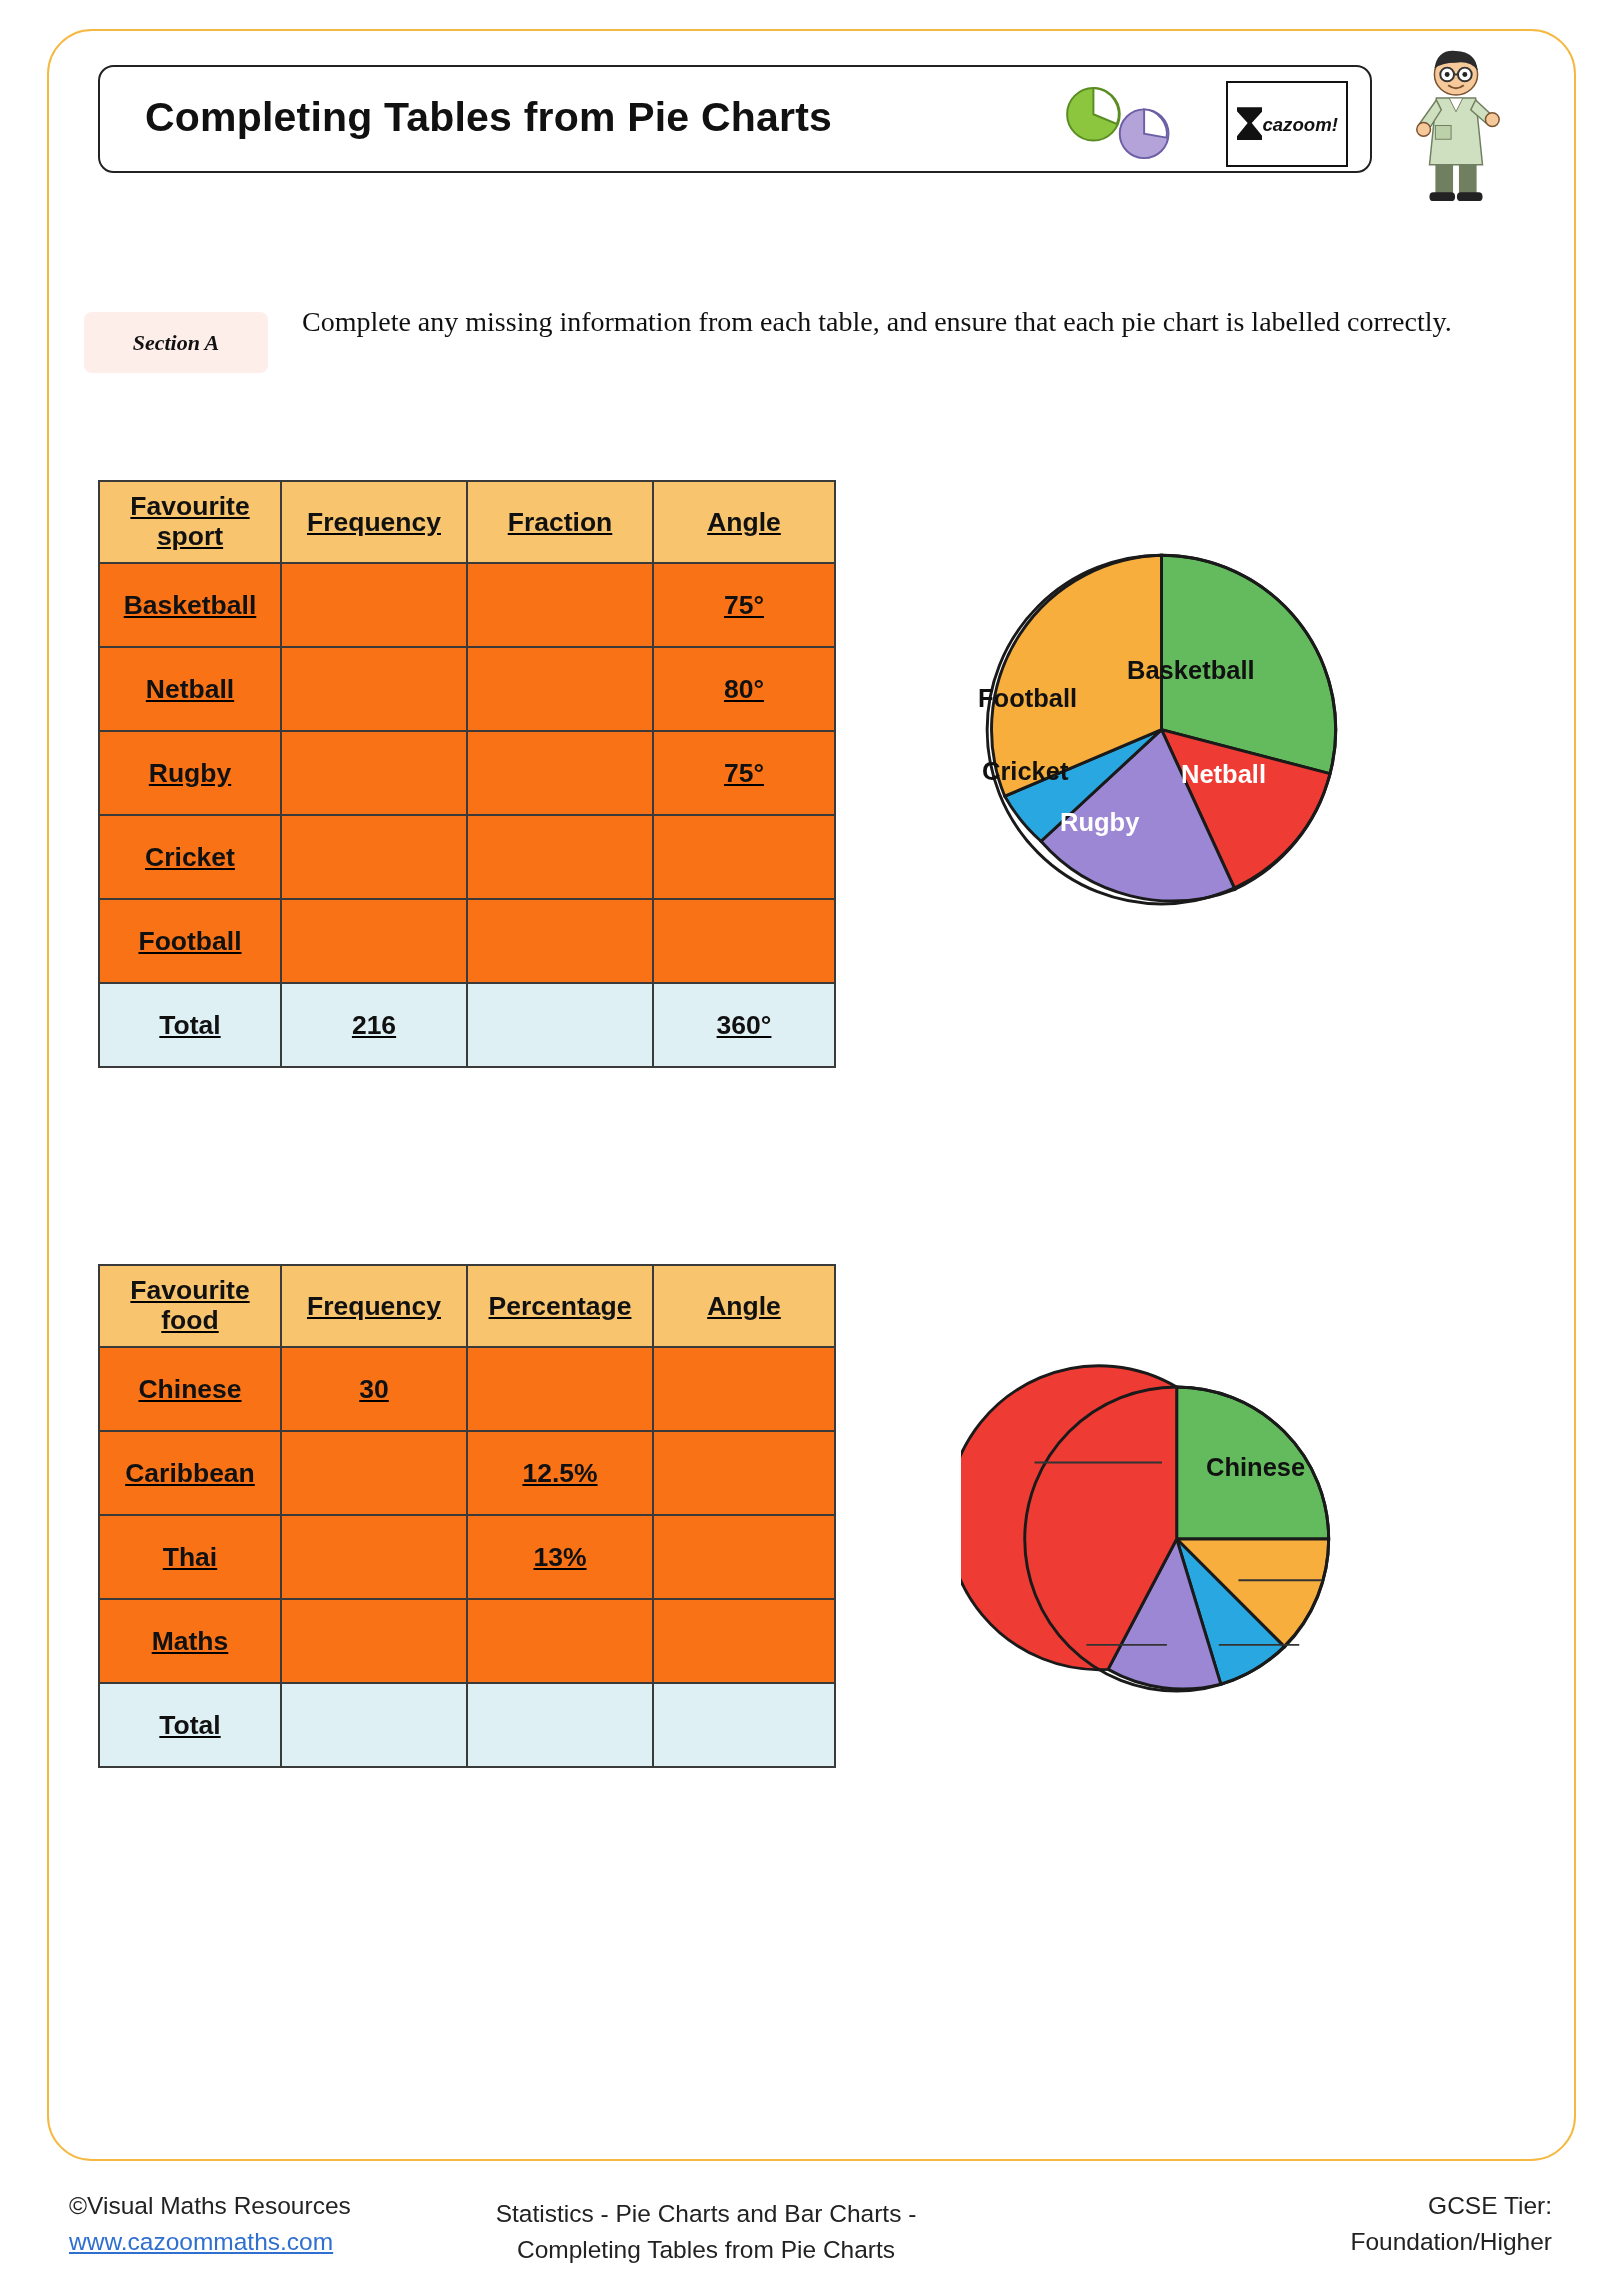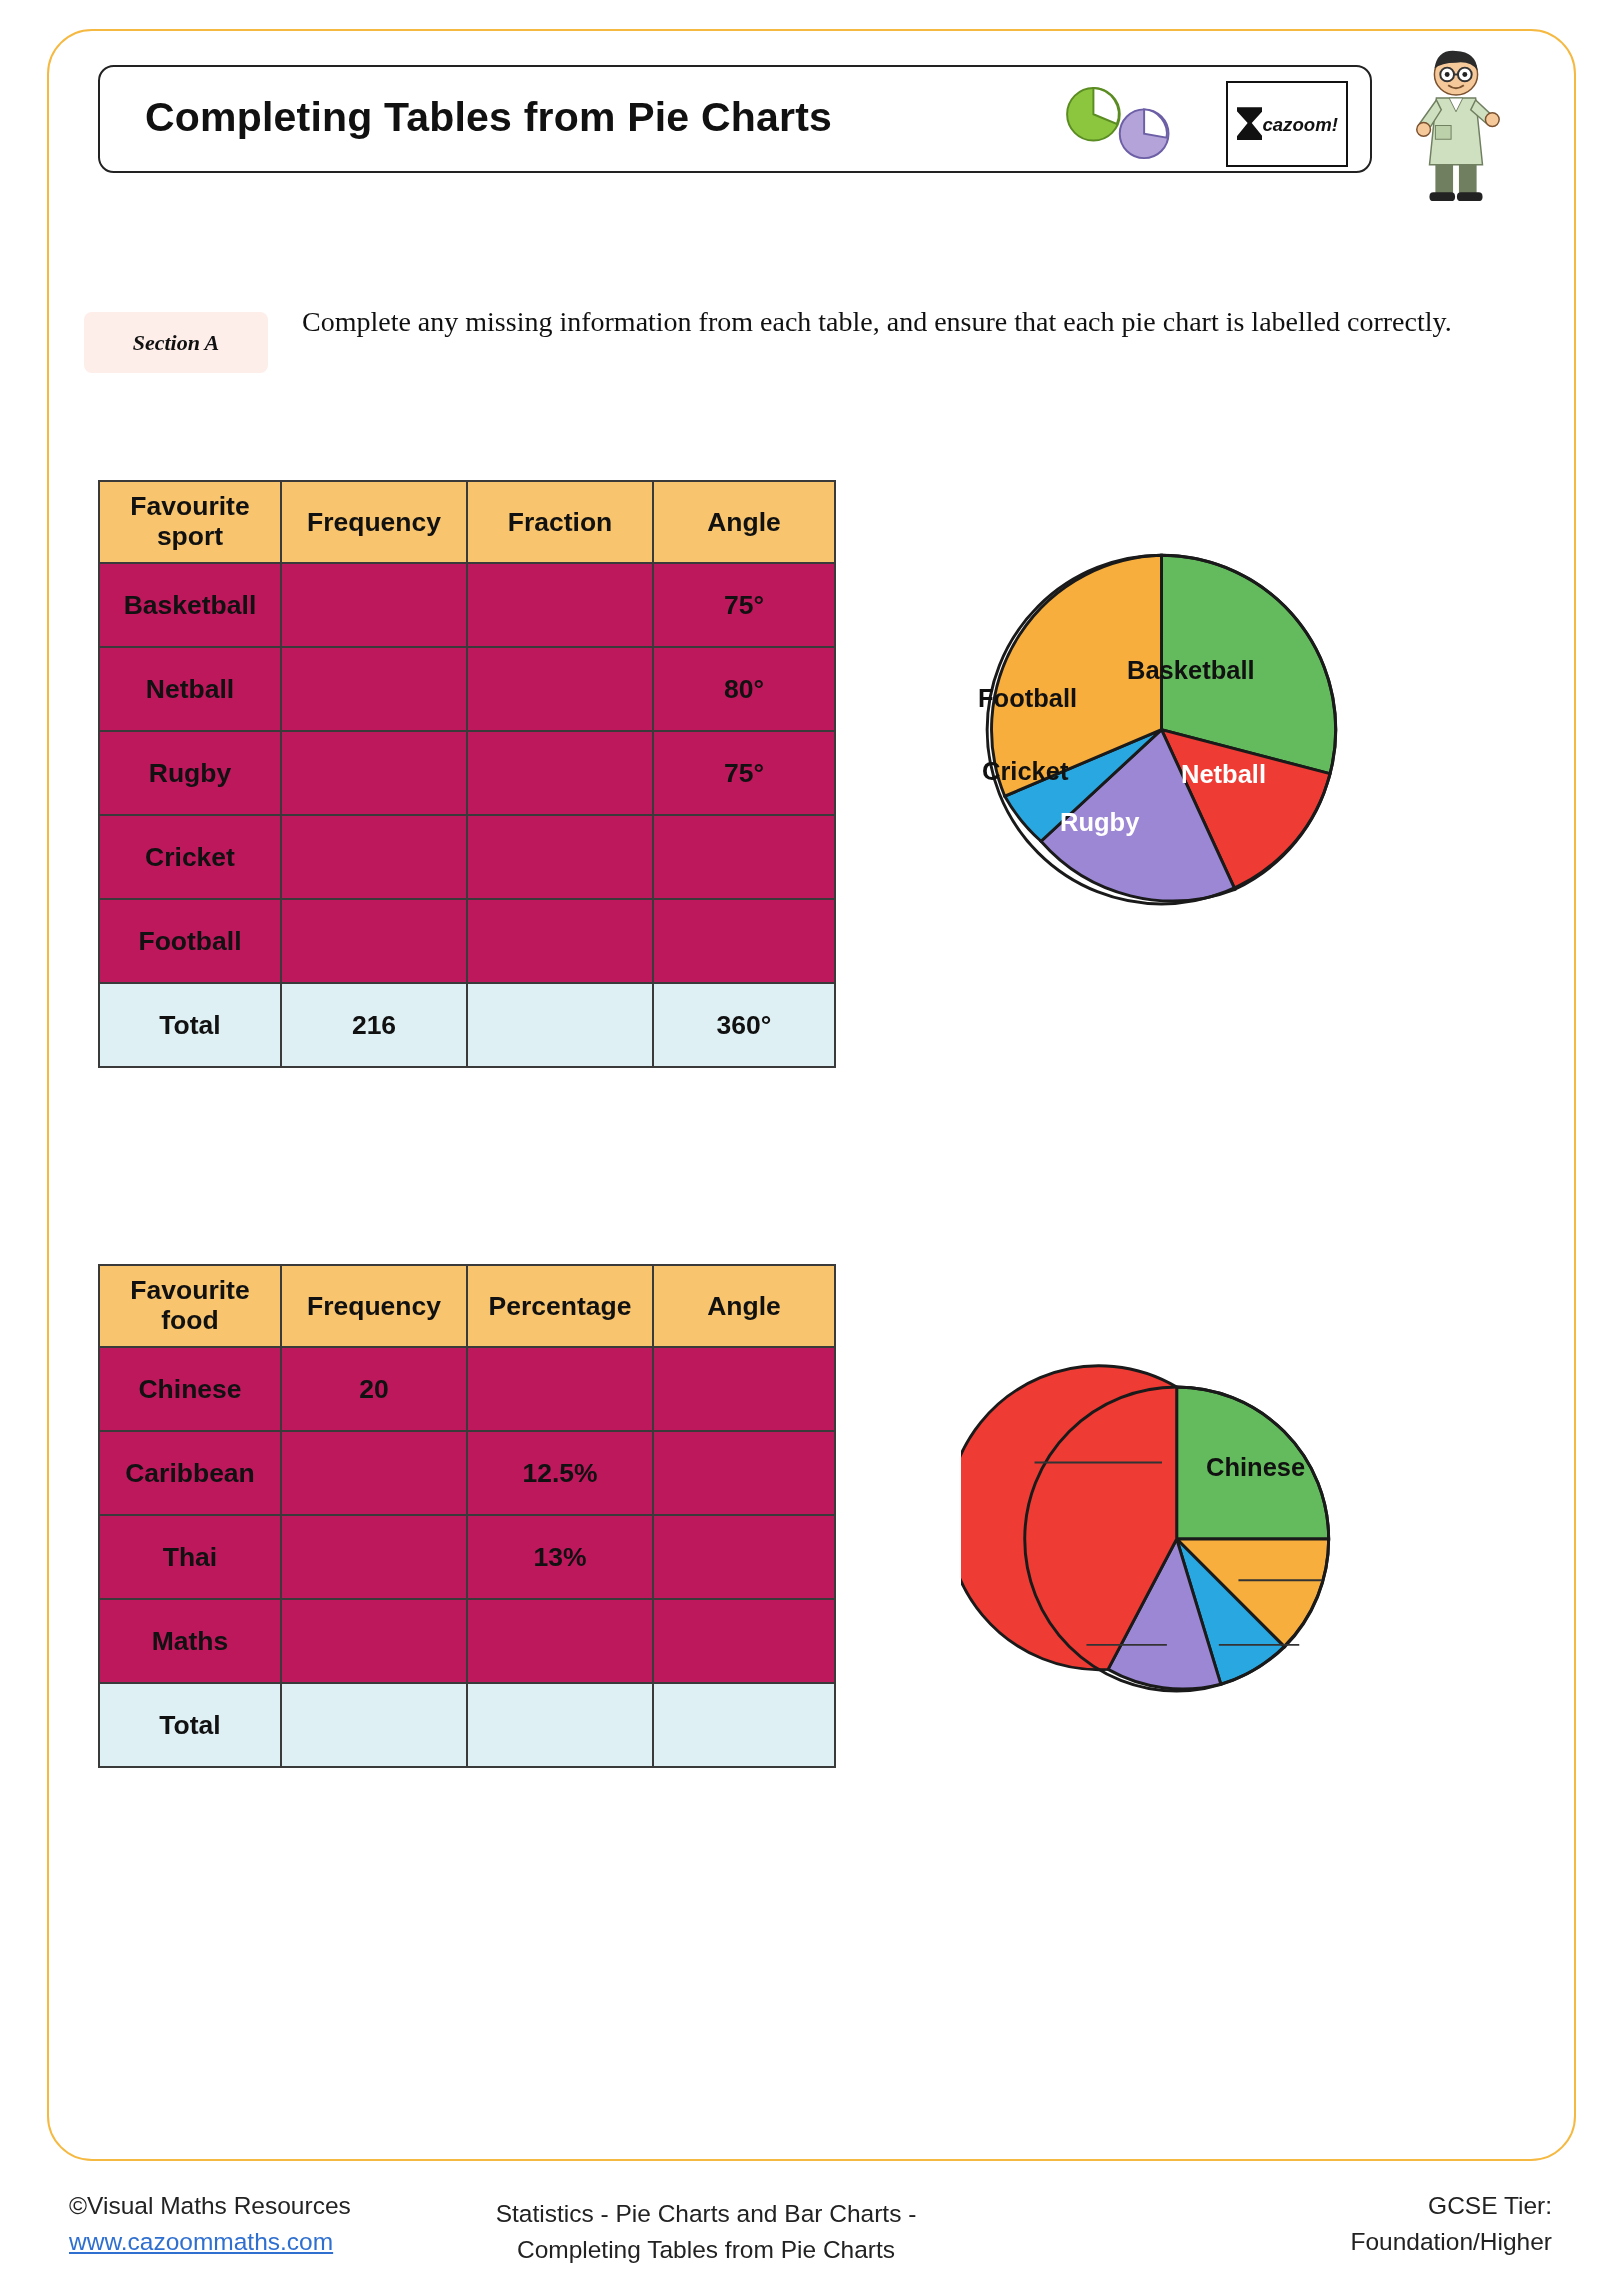--- a/index.html
+++ b/index.html
@@ -78,21 +78,22 @@
     width:1186px;
     font-family:"Liberation Serif", serif;
     font-size:28px;
     line-height:1.32;
     color:#111;
   }
   
   table.wtable{
     position:absolute;
     border-collapse:collapse;
-    background:#be185d;
+    background:#f97316;
+    text-decoration:underline;
   }
   table.wtable td, table.wtable th{
     border:2px solid #3a3a3a;
     text-align:center;
     font-size:26.5px;
     color:#111;
     font-weight:bold;
     height:84px;
     box-sizing:border-box;
   }
@@ -260,21 +261,21 @@
     <th class="col-a two-line">
       <div>Favourite</div>
       <div>food</div>
     </th>
     <th class="col-b">Frequency</th>
     <th class="col-c">Percentage</th>
     <th class="col-d">Angle</th>
   </tr>
   <tr>
     <td class="col-a body-cell">Chinese</td>
-    <td class="col-b">20</td>
+    <td class="col-b">30</td>
     <td class="col-c"></td>
     <td class="col-d"></td>
   </tr>
   <tr>
     <td class="col-a body-cell">Caribbean</td>
     <td class="col-b"></td>
     <td class="col-c">12.5%</td>
     <td class="col-d"></td>
   </tr>
   <tr>

